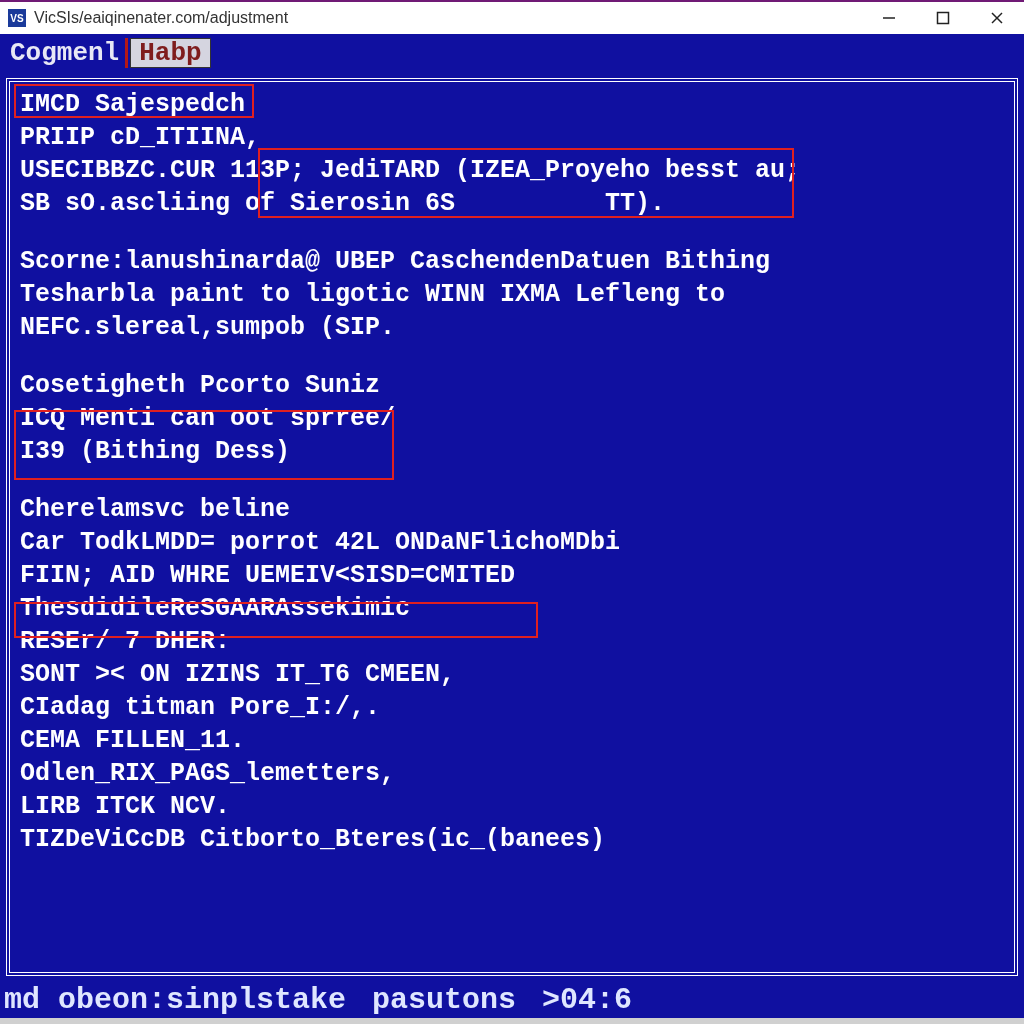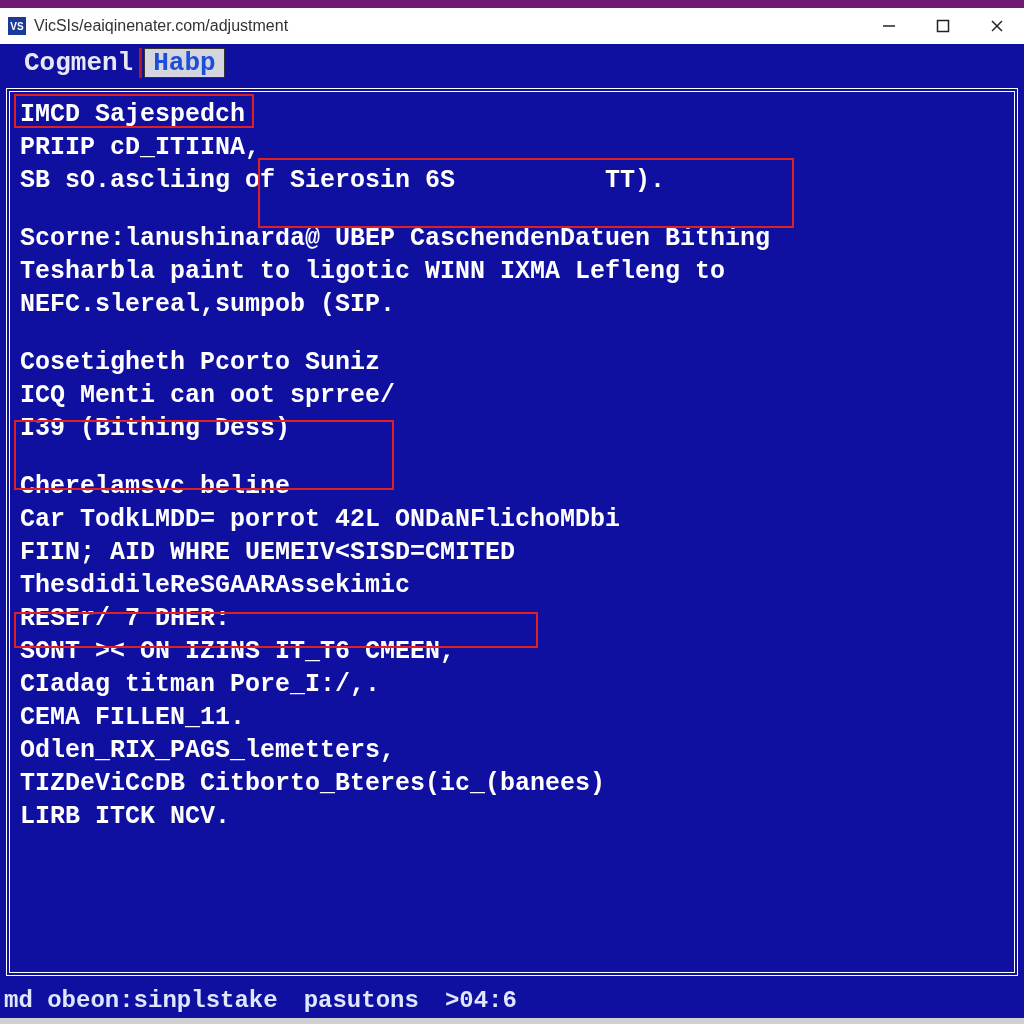--- a/index.html
+++ b/index.html
@@ -1,23 +1,23 @@
 <!DOCTYPE html>
 <html><head>
 <meta charset="utf-8">
 <style>
   * { margin: 0; padding: 0; box-sizing: border-box; }
   html, body { width: 1024px; height: 1024px; overflow: hidden; font-family: "Segoe UI", Tahoma, sans-serif; }
   body { background: #d0d0d0; display: flex; flex-direction: column; }
 
   
   .titlebar {
-    height: 44px;
+    height: 34px;
     background: #ffffff;
-    border-top: 8px solid #701a75;
+    border-top: 2px solid #701a75;
     display: flex;
     align-items: center;
     font-size: 16px;
     color: #333;
   }
   .title-icon {
     width: 18px; height: 18px; margin: 0 8px;
     background: #1a3a9a; color: #fff; font-size: 10px;
     display: flex; align-items: center; justify-content: center;
     font-weight: bold;
@@ -30,32 +30,32 @@
     font-size: 16px; color: #222;
   }
   .win-btn svg { width: 14px; height: 14px; }
 
   
   .menubar {
     height: 38px;
     background: #1010a0;
     display: flex;
     align-items: center;
-    padding: 0 20px;
+    padding: 0 6px;
     color: #e8e8f5;
     font-family: "Courier New", monospace;
     font-size: 26px;
     font-weight: bold;
   }
   .menu-item { padding: 0 4px; }
   .menu-sep {
     width: 3px; height: 30px; background: #b51818; margin: 0 2px;
   }
   .menu-tab {
-    background: #d5d5e0; color: #1d4ed8;
+    background: #d5d5e0; color: #7f1d1d;
     padding: 0 8px; height: 30px; display: flex; align-items: center;
     border: 1px solid #333;
   }
 
   
   .terminal-wrap {
     flex: 1 1 auto;
     background: #1010a0;
     padding: 6px;
     display: flex;
@@ -82,21 +82,21 @@
     border: 2.5px solid #e02020;
     pointer-events: none;
   }
 
   
   .statusbar {
     height: 36px;
     background: #1010a0;
     color: #dfe6ff;
     font-family: "Courier New", monospace;
-    font-size: 24px;
+    font-size: 30px;
     font-weight: bold;
     padding: 0 4px;
     display: flex;
     align-items: center;
   }
   .statusbar .gap { display:inline-block; width: 26px; }
 
   
   .bottom-chrome { height: 6px; background: #d0d0d0; }
 </style>
@@ -129,41 +129,42 @@
   <span class="menu-item">Cogmenl</span>
   <span class="menu-sep"></span>
   <span class="menu-tab">Habp</span>
 </div>
 
 <div class="terminal-wrap">
   <div class="terminal">
 
     <div class="tline">IMCD Sajespedch</div>
     <div class="tline">PRIIP cD_ITIINA,</div>
+    <div class="tline">USECIBBZC.CUR 113P; JediTARD (IZEA_Proyeho besst au;</div>
     <div class="tline">SB sO.ascliing of Sierosin 6S          TT).</div>
     <div class="blank"></div>
     <div class="tline">Scorne:lanushinarda@ UBEP CaschendenDatuen Bithing</div>
     <div class="tline">Tesharbla paint to ligotic WINN IXMA Lefleng to</div>
     <div class="tline">NEFC.slereal,sumpob (SIP.</div>
     <div class="blank"></div>
     <div class="tline">Cosetigheth Pcorto Suniz</div>
     <div class="tline">ICQ Menti can oot sprree/</div>
     <div class="tline">I39 (Bithing Dess)</div>
     <div class="blank"></div>
     <div class="tline">Cherelamsvc beline</div>
     <div class="tline">Car TodkLMDD= porrot 42L ONDaNFlichoMDbi</div>
     <div class="tline">FIIN; AID WHRE UEMEIV&lt;SISD=CMITED</div>
     <div class="tline">ThesdidileReSGAARAssekimic</div>
     <div class="tline">RESEr/ 7 DHER:</div>
     <div class="tline">SONT &gt;&lt; ON IZINS IT_T6 CMEEN,</div>
     <div class="tline">CIadag titman Pore_I:/,.</div>
     <div class="tline">CEMA FILLEN_11.</div>
     <div class="tline">Odlen_RIX_PAGS_lemetters,</div>
+    <div class="tline">LIRB ITCK NCV.</div>
     <div class="tline">TIZDeViCcDB Citborto_Bteres(ic_(banees)</div>
-    <div class="tline">LIRB ITCK NCV.</div>
 
     <div class="hl" style="left:4px; top:2px; width:240px; height:34px;"></div>
     <div class="hl" style="left:248px; top:66px; width:536px; height:70px;"></div>
     <div class="hl" style="left:4px; top:328px; width:380px; height:70px;"></div>
     <div class="hl" style="left:4px; top:520px; width:524px; height:36px;"></div>
   </div>
 </div>
 
 <div class="statusbar">
   <span>md obeon:sinplstake</span>

